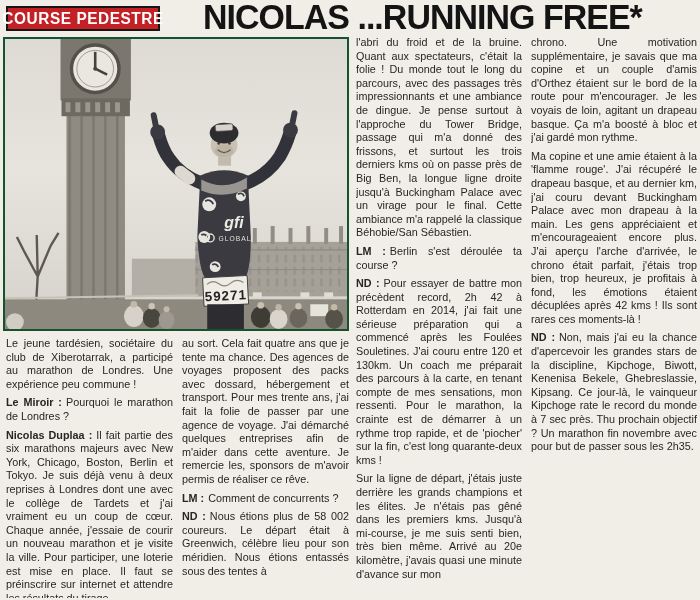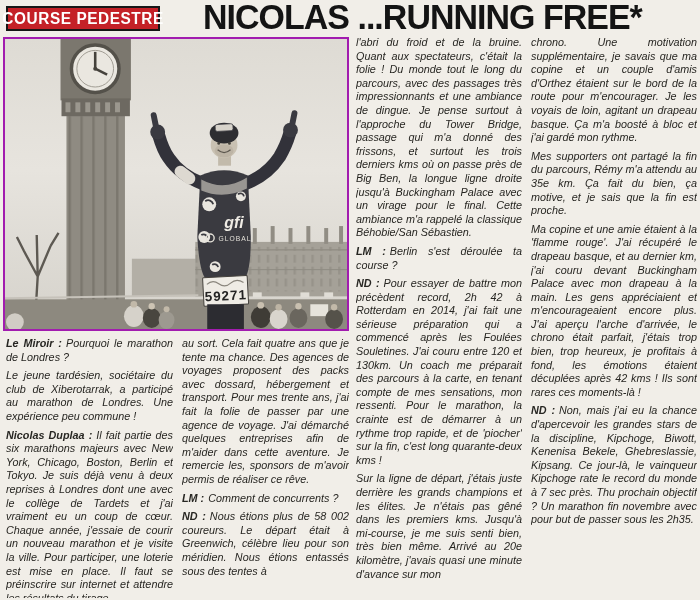--- a/index.html
+++ b/index.html
@@ -25,37 +25,37 @@
   .headline {
     position:absolute; left:203px; top:0px; width:497px; height:34px;
     font-weight:bold; font-size:35px; line-height:34px; color:#141414;
     letter-spacing:-1px; white-space:nowrap;
     transform:scaleX(.97); transform-origin:left;
   }
 
   
   figure.photo {
     position:absolute; left:3px; top:37px; width:346px; height:294px;
-    border:2px solid #a21caf; background:#e2dfd9;
+    border:2px solid #14532d; background:#e2dfd9;
     box-shadow:inset 0 0 16px rgba(0,0,0,.10);
     text-decoration:underline;
   }
   figure.photo svg { display:block; width:100%; height:100%; }
 
   
   .col {
     position:absolute; overflow:hidden;
     font-size:10.8px; line-height:13.6px; text-align:justify;
     color:#272622; hyphens:auto; -webkit-hyphens:auto;
   }
   .col-1 { left:6px;   top:337px; width:167px; height:261px; }
   .col-2 { left:182px; top:337px; width:167px; height:261px; }
   .col-3 { left:356px; top:36px;  width:166px; height:562px; }
   .col-4 { left:531px; top:36px;  width:166px; height:562px; }
-  .col p { margin:0 0 5px 0;font-style:italic; }
+  .col p { margin:0 0 5px 0; }
   .lead { font-weight:bold; margin-right:4px; }
   .lead:empty { margin-right:0; }
   .footnote { margin-top:7px !important; }
 </style>
 </head>
 <body>
 
 <div class="page">
 
   <div class="kicker">
@@ -205,38 +205,37 @@
           <rect x="200" y="240" width="45" height="29" rx="1" fill="#efece5" stroke="#44413c" stroke-width="1"></rect>
           <path d="M204,247 q6,-5 12,0 q6,5 12,0 q6,-5 13,0" stroke="#8a867d" stroke-width="1.2" fill="none"></path>
           <text x="222.5" y="264" text-anchor="middle" font-family="Liberation Sans, sans-serif" font-size="13.5" font-weight="bold" letter-spacing="1" fill="#232323">59271</text>
         </g>
         <rect x="204" y="268" width="37" height="25" fill="#2c2c31"></rect>
       </g>
     </svg>
   </figure>
 
   <div class="col col-1">
+    <p><b class="lead"></b><span>Le jeune tardésien, sociétaire du club de Xiberotarrak, a participé au marathon de Londres. Une expérience peu commune !</span></p>
     <p><b class="lead">Le Miroir :</b><span>Pourquoi le marathon de Londres ?</span></p>
-    <p><b class="lead"></b><span>Le jeune tardésien, sociétaire du club de Xiberotarrak, a participé au marathon de Londres. Une expérience peu commune !</span></p>
     <p><b class="lead">Nicolas Duplaa :</b><span>Il fait partie des six marathons majeurs avec New York, Chicago, Boston, Berlin et Tokyo. Je suis déjà venu à deux reprises à Londres dont une avec le collège de Tardets et j'ai vraiment eu un coup de cœur. Chaque année, j'essaie de courir un nouveau marathon et je visite la ville. Pour participer, une loterie est mise en place. Il faut se préinscrire sur internet et attendre les résultats du tirage</span></p>
   </div>
 
   <div class="col col-2">
     <p><b class="lead"></b><span>au sort. Cela fait quatre ans que je tente ma chance. Des agences de voyages proposent des packs avec dossard, hébergement et transport. Pour mes trente ans, j'ai fait la folie de passer par une agence de voyage. J'ai démarché quelques entreprises afin de m'aider dans cette aventure. Je remercie les, sponsors de m'avoir permis de réaliser ce rêve.</span></p>
     <p><b class="lead">LM :</b><span>Comment de concurrents ?</span></p>
     <p><b class="lead">ND :</b><span>Nous étions plus de 58 002 coureurs. Le départ était à Greenwich, célèbre lieu pour son méridien. Nous étions entassés sous des tentes à</span></p>
   </div>
 
   <div class="col col-3">
     <p><b class="lead"></b><span>l'abri du froid et de la bruine. Quant aux spectateurs, c'était la folie ! Du monde tout le long du parcours, avec des passages très impressionnants et une ambiance de dingue. Je pense surtout à l'approche du Tower Bridge, passage qui m'a donné des frissons, et surtout les trois derniers kms où on passe près de Big Ben, la longue ligne droite jusqu'à Buckingham Palace avec un virage pour le final. Cette ambiance m'a rappelé la classique Béhobie/San Sébastien.</span></p>
     <p><b class="lead">LM :</b><span>Berlin s'est déroulée ta course ?</span></p>
     <p><b class="lead">ND :</b><span>Pour essayer de battre mon précèdent record, 2h 42 à Rotterdam en 2014, j'ai fait une sérieuse préparation qui a commencé après les Foulées Souletines. J'ai couru entre 120 et 130km. Un coach me préparait des parcours à la carte, en tenant compte de mes sensations, mon ressenti. Pour le marathon, la crainte est de démarrer à un rythme trop rapide, et de 'piocher' sur la fin, c'est long quarante-deux kms !</span></p>
     <p><b class="lead"></b><span>Sur la ligne de départ, j'étais juste derrière les grands champions et les élites. Je n'étais pas gêné dans les premiers kms. Jusqu'à mi-course, je me suis senti bien, très bien même. Arrivé au 20e kilomètre, j'avais quasi une minute d'avance sur mon</span></p>
   </div>
 
   <div class="col col-4">
     <p><b class="lead"></b><span>chrono. Une motivation supplémentaire, je savais que ma copine et un couple d'amis d'Orthez étaient sur le bord de la route pour m'encourager. Je les voyais de loin, agitant un drapeau basque. Ça m'a boosté à bloc et j'ai gardé mon rythme.</span></p>
-    <p><b class="lead"></b><span>Mes supporters ont partagé la fin du parcours, Rémy m'a attendu au 35e km. Ça fait du bien, ça motive, et je sais que la fin est proche.</span></p>
     <p><b class="lead"></b><span>Ma copine et une amie étaient à la 'flamme rouge'. J'ai récupéré le drapeau basque, et au dernier km, j'ai couru devant Buckingham Palace avec mon drapeau à la main. Les gens appréciaient et m'encourageaient encore plus. J'ai aperçu l'arche d'arrivée, le chrono était parfait, j'étais trop bien, trop heureux, je profitais à fond, les émotions étaient décuplées après 42 kms ! Ils sont rares ces moments-là !</span></p>
     <p><b class="lead">ND :</b><span>Non, mais j'ai eu la chance d'apercevoir les grandes stars de la discipline, Kipchoge, Biwott, Kenenisa Bekele, Ghebreslassie, Kipsang. Ce jour-là, le vainqueur Kipchoge rate le record du monde à 7 sec près. Thu prochain objectif ? Un marathon fin novembre avec pour but de passer sous les 2h35.</span></p>
   </div>
 
 </div>
 
 </body></html>

